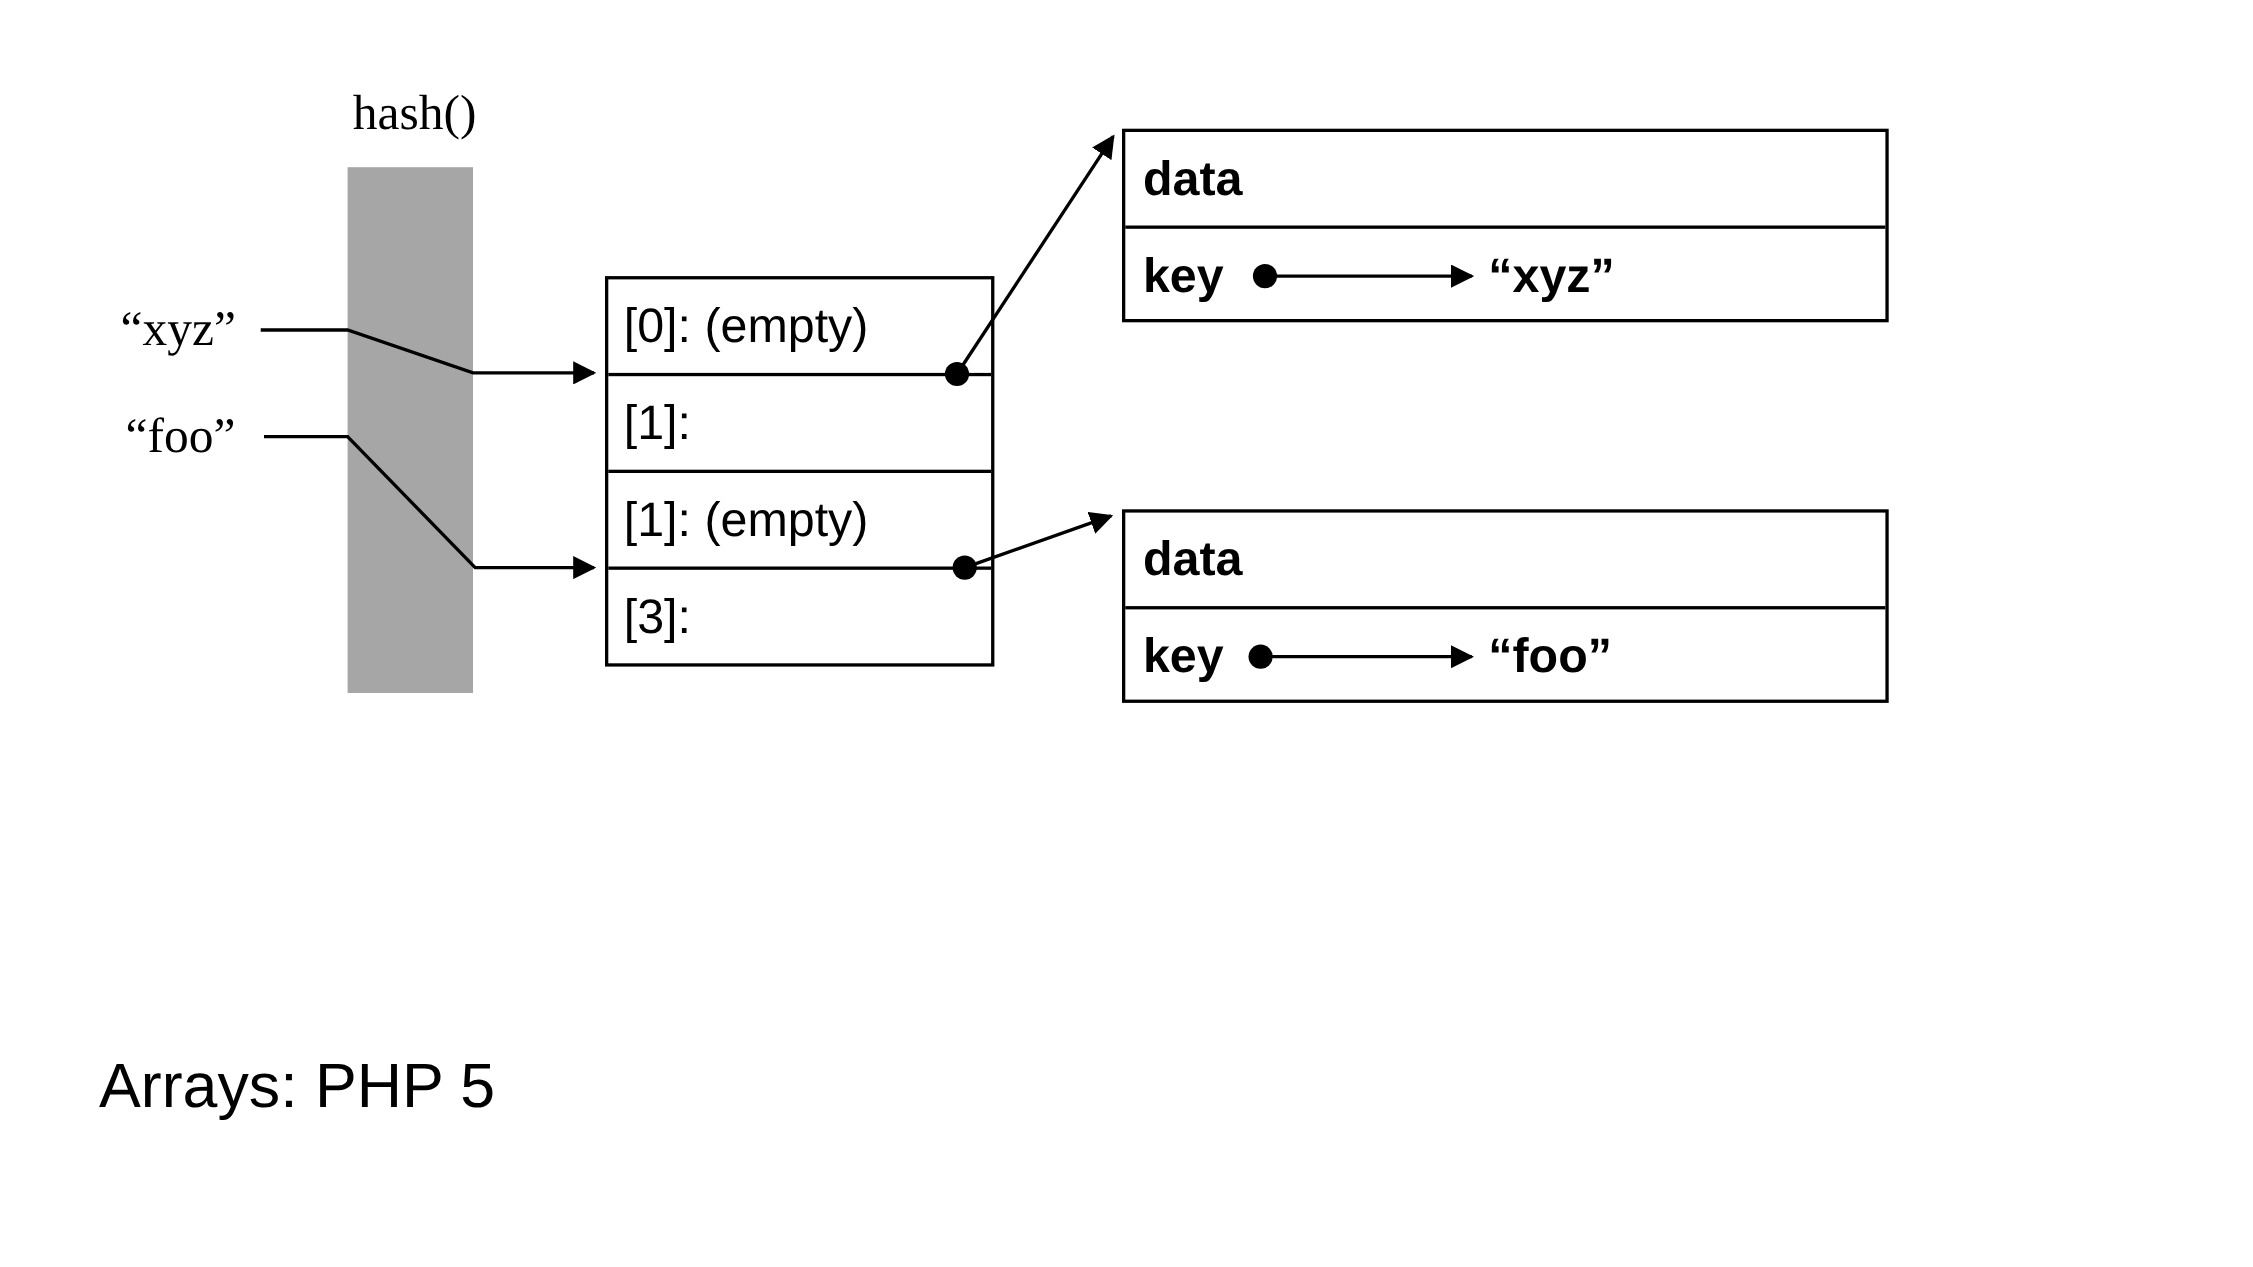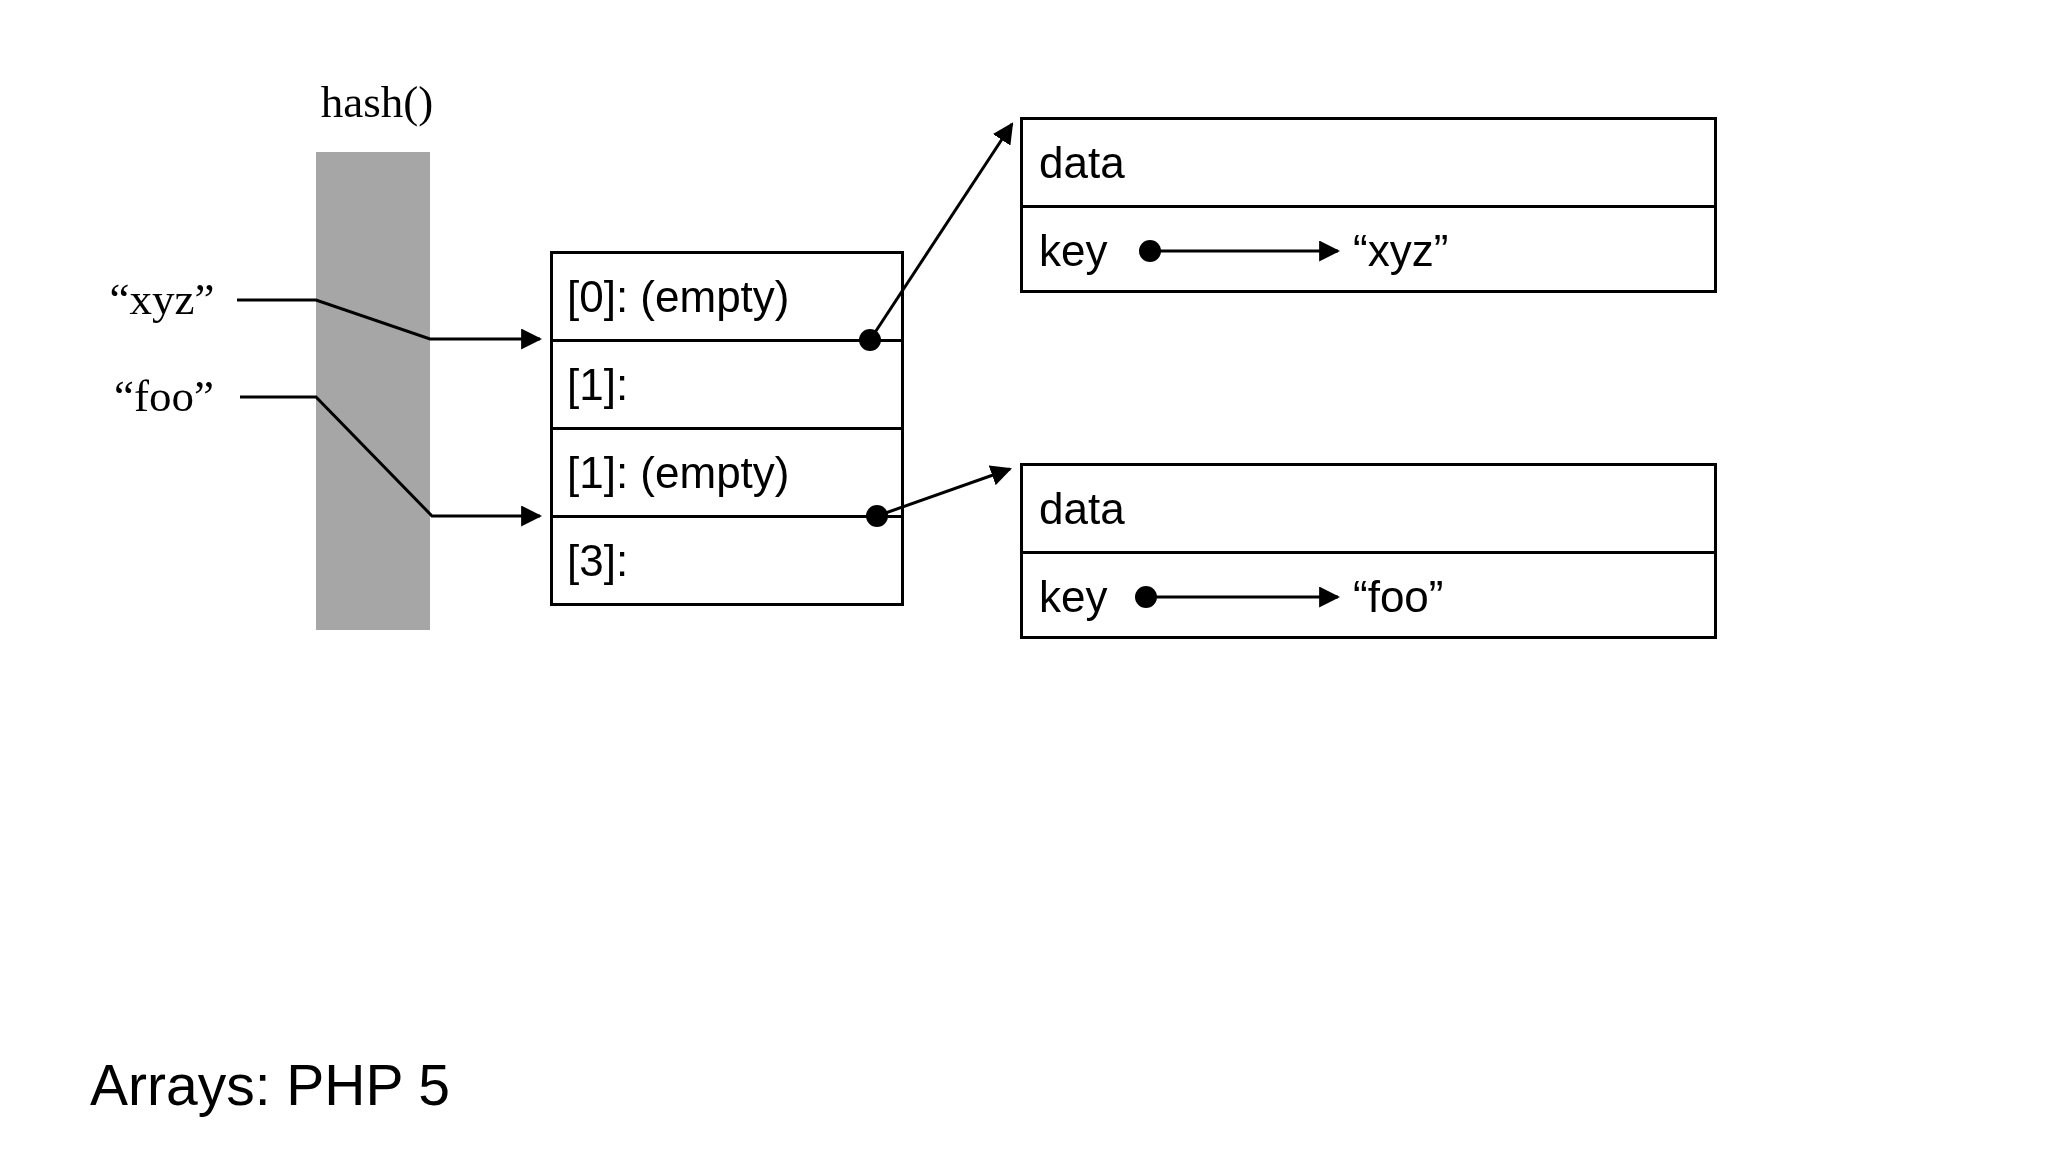--- a/index.html
+++ b/index.html
@@ -45,41 +45,42 @@
     white-space: nowrap;
     border-top: 3px solid #000;
   }
   .array-slot:first-child { border-top: none; }
   
   .record-box {
     position: absolute;
     width: 691px;
     border: 3px solid #000;
     background: #fff;
+    font-weight: bold;
   }
   .record-box.top { left: 1020px; top: 117px; }
   .record-box.bottom { left: 1020px; top: 463px; }
   .record-row {
     position: relative;
     height: 85px;
     line-height: 85px;
     font-size: 44px;
     padding-left: 16px;
     white-space: nowrap;
   }
   .record-row.data { border-bottom: 3px solid #000; }
   .record-row.key { height: 82px; line-height: 86px; }
   .key-value {
     position: absolute;
     left: 330px; top: 0;
     line-height: inherit;
   }
   .slide-title {
     position: absolute;
-    left: 90px; top: 1052px;
+    left: 90px; top: 954px;
     font-size: 57px;
     white-space: nowrap;
   }
   .overlay {
     position: absolute;
     left: 0; top: 0;
     width: 2048px; height: 1152px;
     pointer-events: none;
     overflow: visible;
   }

